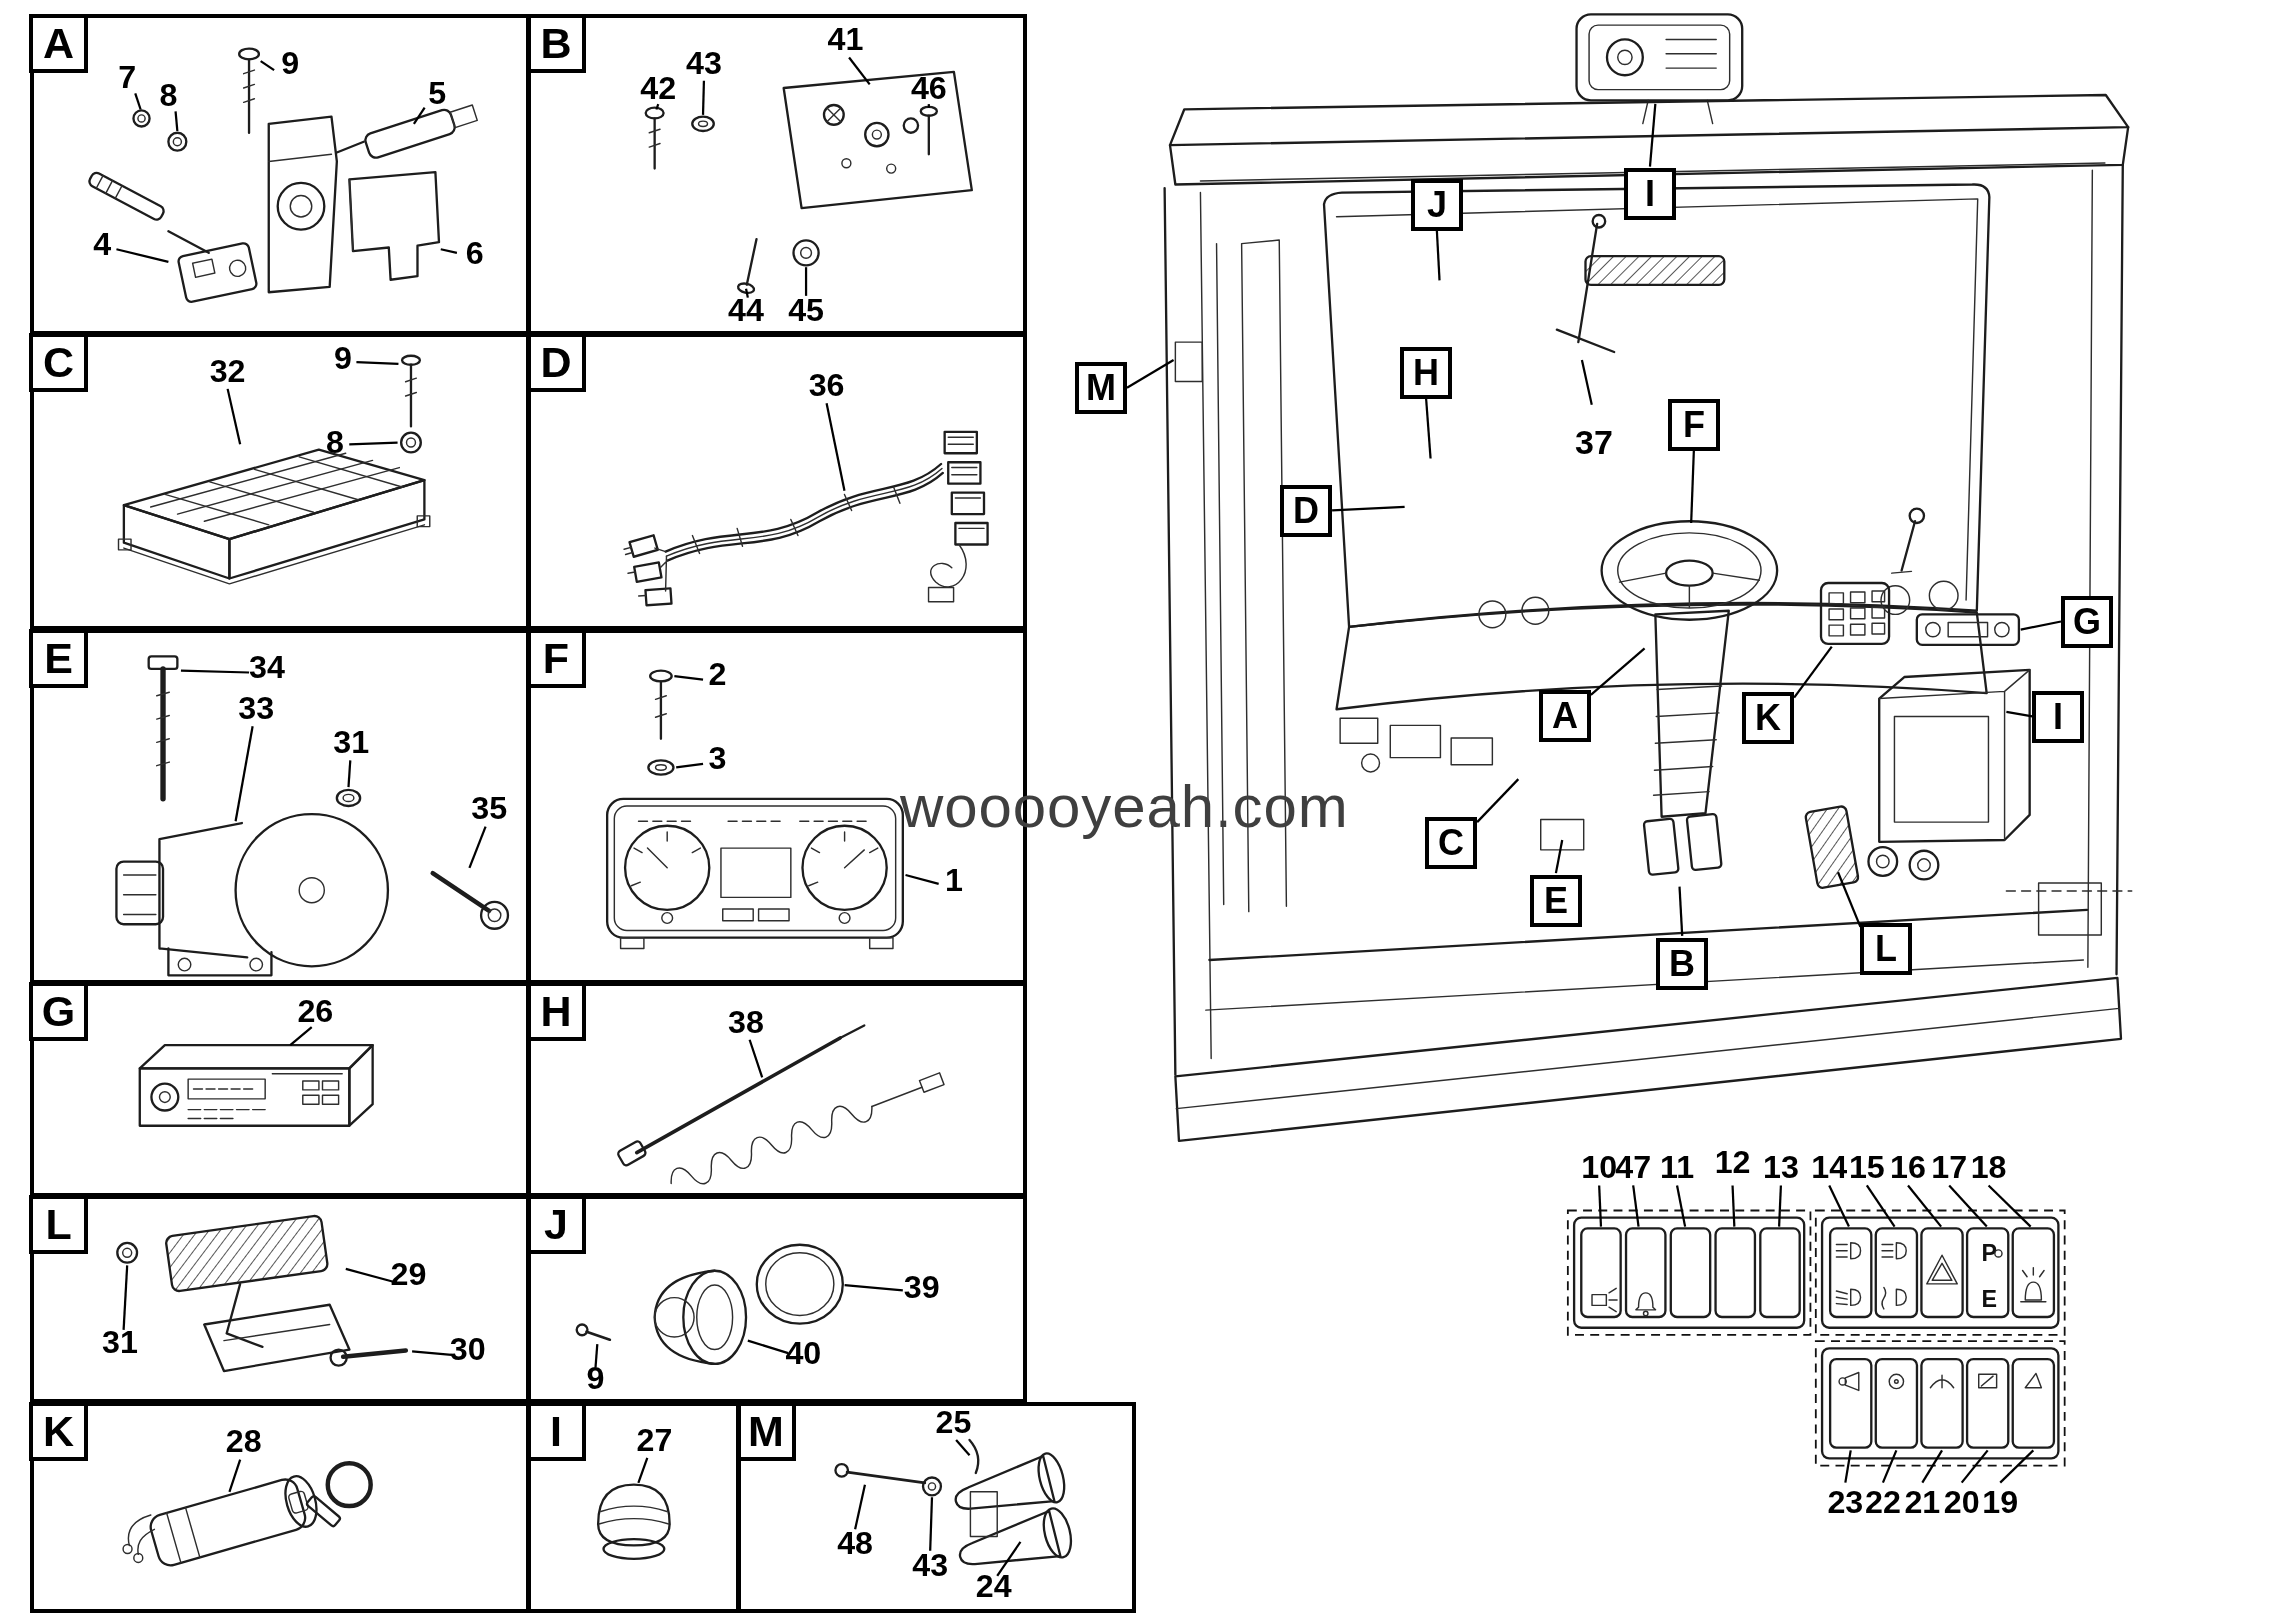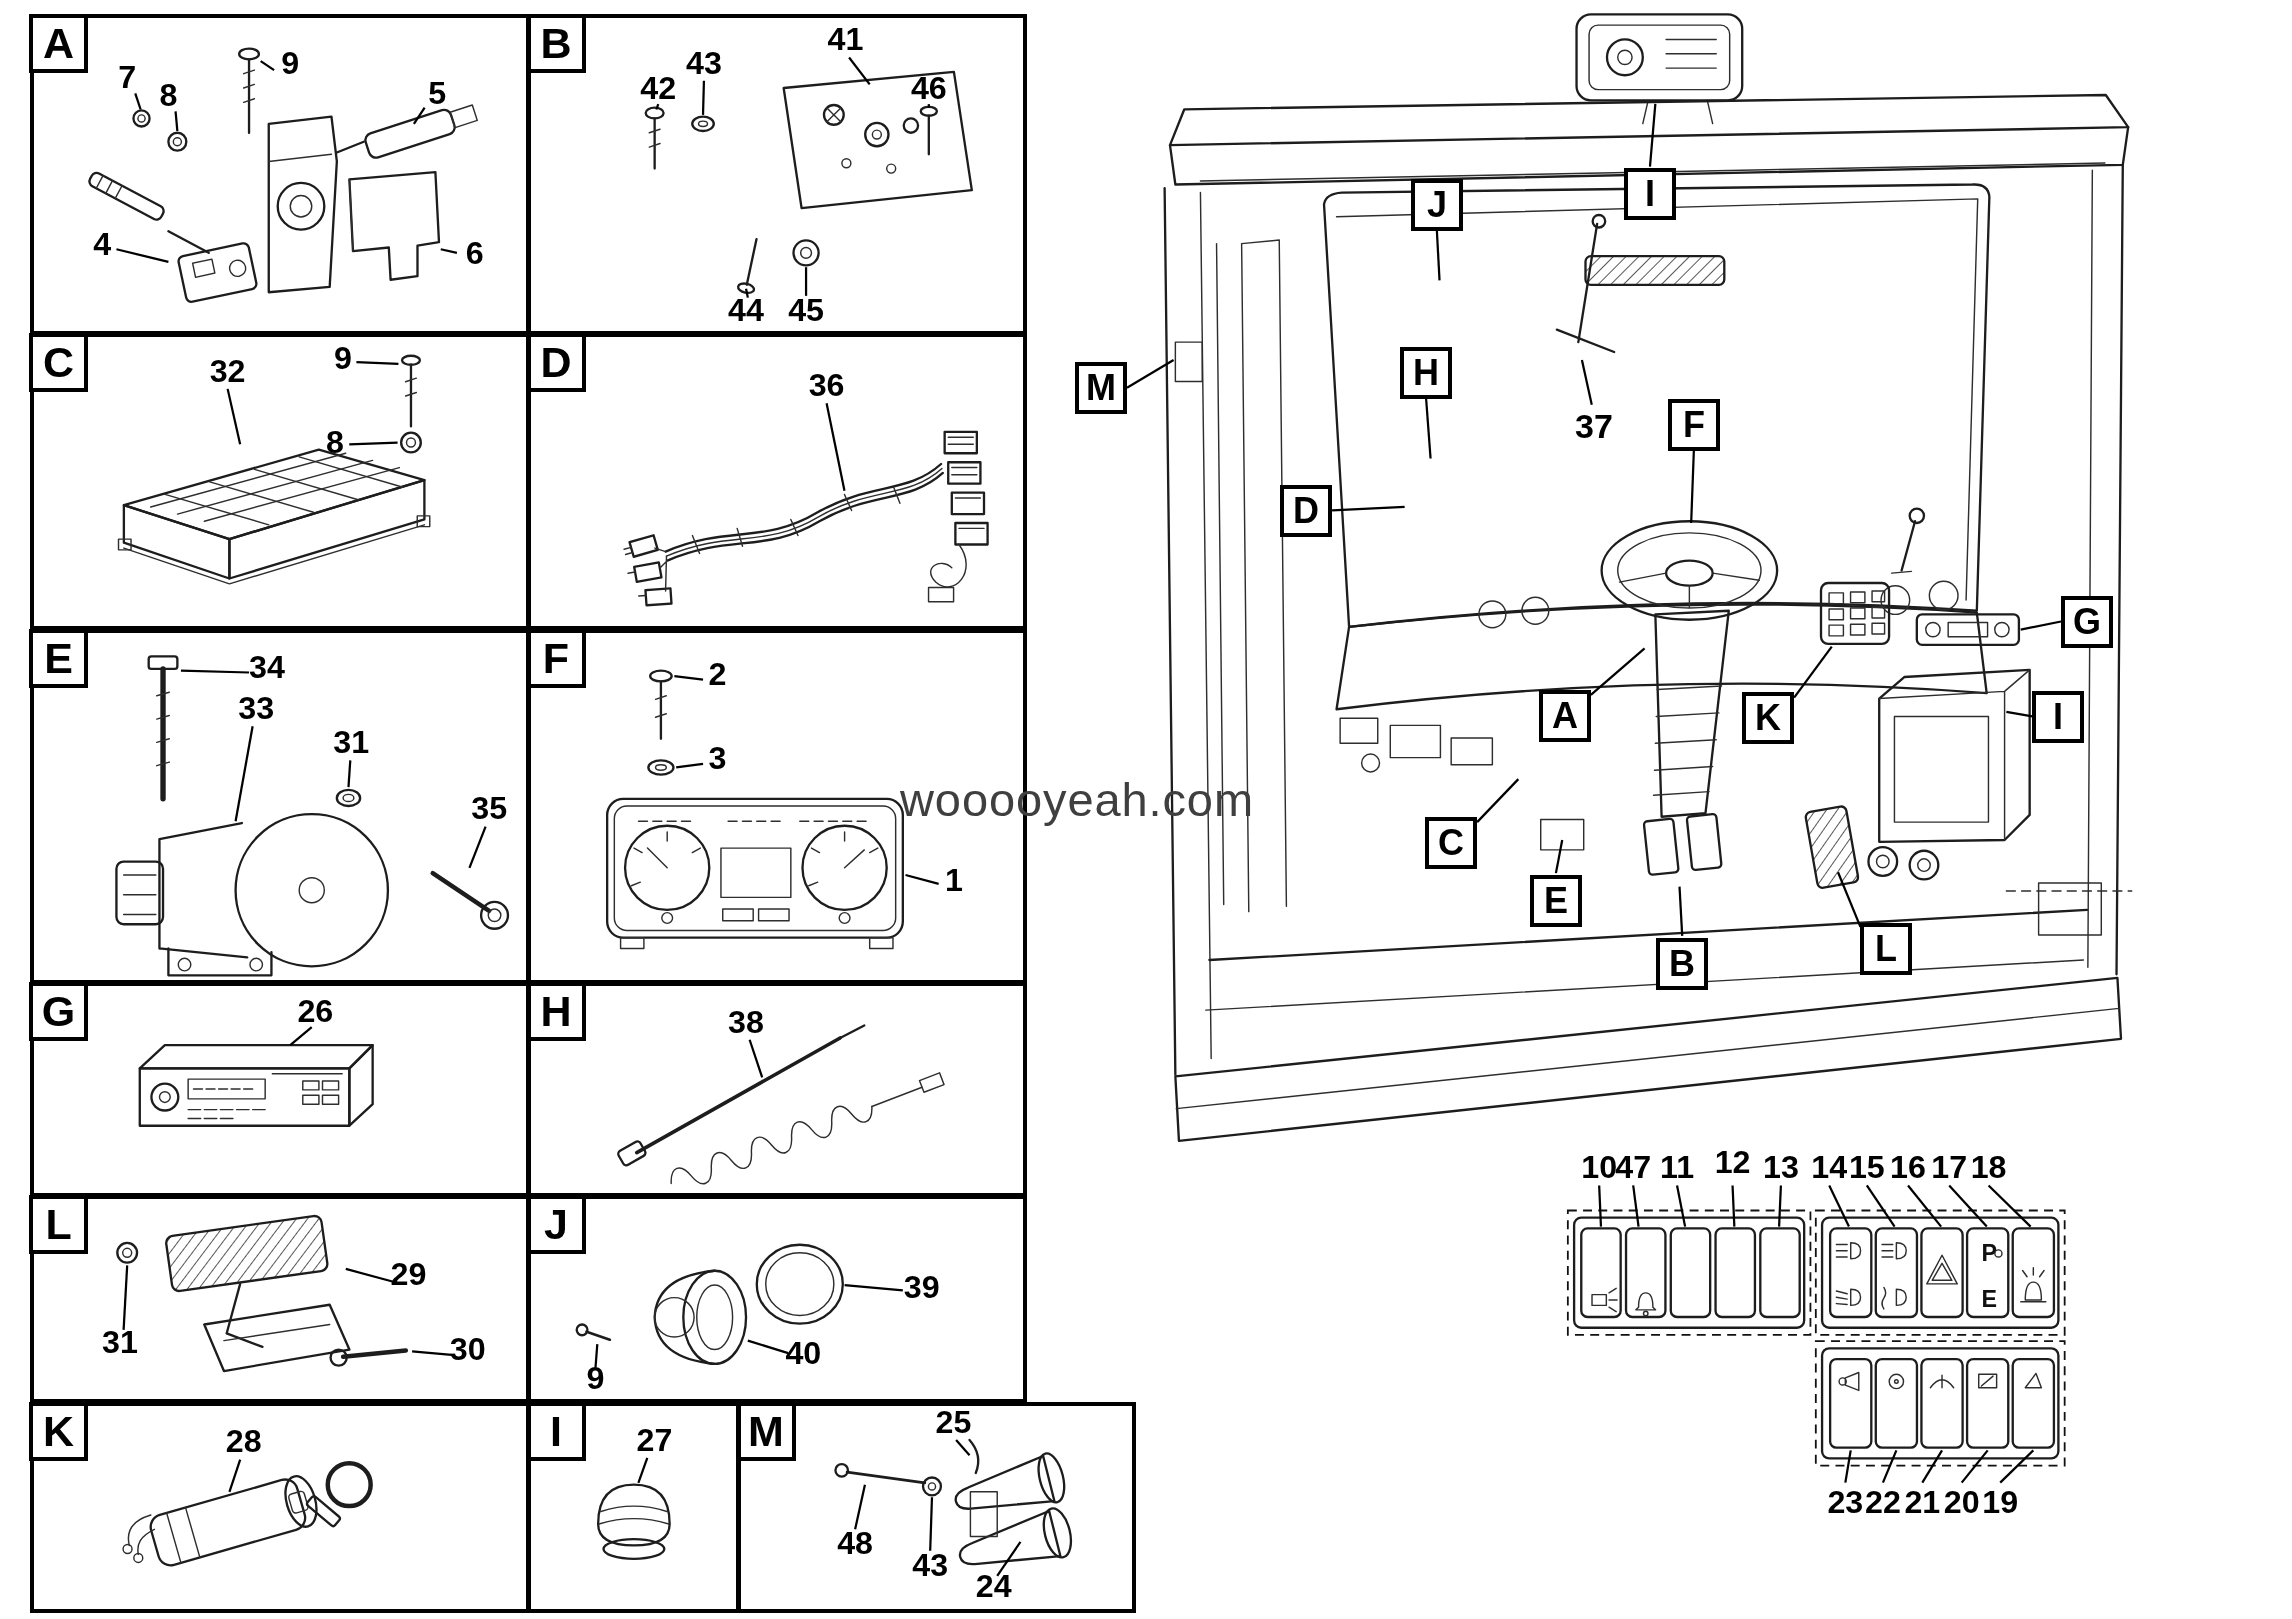--- a/index.html
+++ b/index.html
@@ -10,21 +10,21 @@
               background:#fff;display:flex;align-items:center;justify-content:center;
               font-weight:bold;font-size:43px;box-sizing:border-box;z-index:3;}
   .panel svg{position:absolute;left:0;top:0;}
   .cab-wrap{position:absolute;left:1075px;top:9px;width:1218px;height:1191px;}
   .cab-wrap svg{position:absolute;left:0;top:0;}
   .cab-callout{position:absolute;width:52px;height:52px;border:4.5px solid #000;background:#fff;
                display:flex;align-items:center;justify-content:center;font-weight:bold;
                font-size:36px;box-sizing:border-box;z-index:4;}
   .cab-num{position:absolute;font-weight:bold;font-size:34px;z-index:4;}
   .switch-wrap{position:absolute;left:1558px;top:1146px;width:555px;height:385px;}
-  .watermark{position:absolute;left:900px;top:772px;font-size:47px;color:#3f3f3f;
+  .watermark{position:absolute;left:900px;top:772px;font-size:60px;color:#3f3f3f;
              letter-spacing:0.9px;z-index:5;}
   svg text.co{font-family:"Liberation Sans",sans-serif;font-weight:bold;font-size:36px;fill:#000;}
   svg text.ic{font-family:"Liberation Sans",sans-serif;font-weight:bold;fill:#111;}
   svg .ln{stroke:#000;stroke-width:2.5;fill:none;}
   svg .d{stroke:#1d1d1d;stroke-width:2.6;fill:none;stroke-linejoin:round;stroke-linecap:round;}
   svg .d1{stroke:#2e2e2e;stroke-width:1.6;fill:none;stroke-linejoin:round;stroke-linecap:round;}
   svg .dash{stroke:#111;stroke-width:2;fill:none;stroke-dasharray:10 7;}
 </style>
 </head>
 <body>
@@ -631,21 +631,21 @@
       </div>
     <div class="cab-callout" style="left:455px;top:866px">
         <span>E</span>
       </div>
     <div class="cab-callout" style="left:581px;top:929px">
         <span>B</span>
       </div>
     <div class="cab-callout" style="left:785px;top:914px">
         <span>L</span>
       </div>
-    <div class="cab-num" style="left:500px;top:398px">37</div>
+    <div class="cab-num" style="left:500px;top:414px">37</div>
   </div>
 
   <div class="switch-wrap">
     <svg width="555" height="385" viewBox="0 0 620 430">
 
       <rect class="dash" x="11" y="72" width="271" height="139"></rect>
       <rect class="dash" x="288" y="72" width="278" height="139"></rect>
       <rect class="dash" x="288" y="218" width="278" height="139"></rect>
 
       <rect class="d" x="18" y="80" width="257" height="123" rx="8"></rect>

